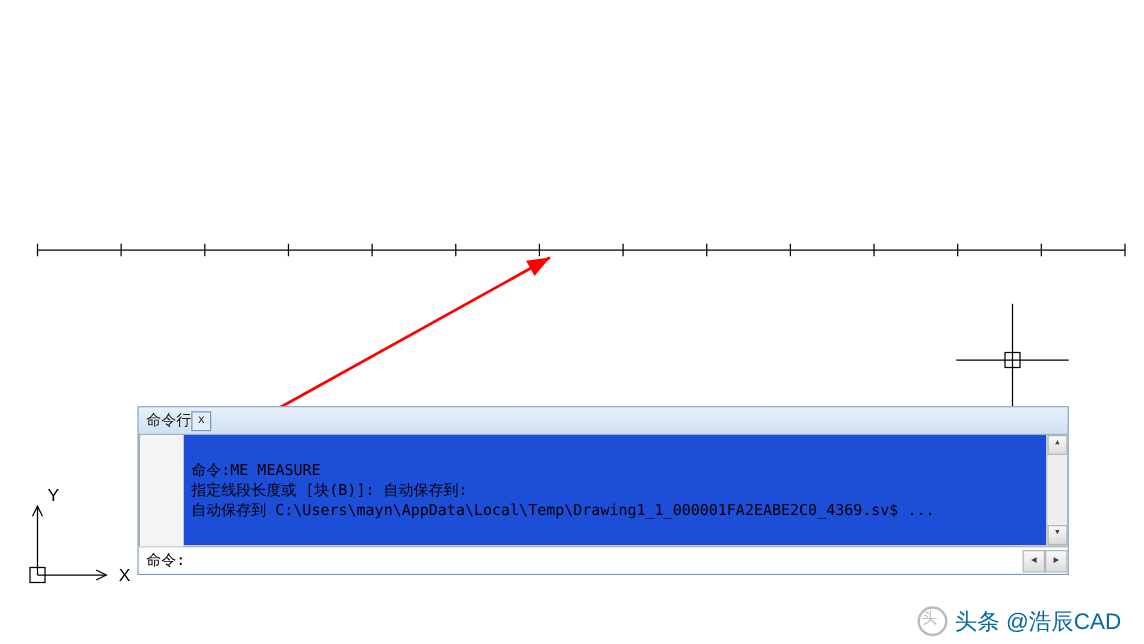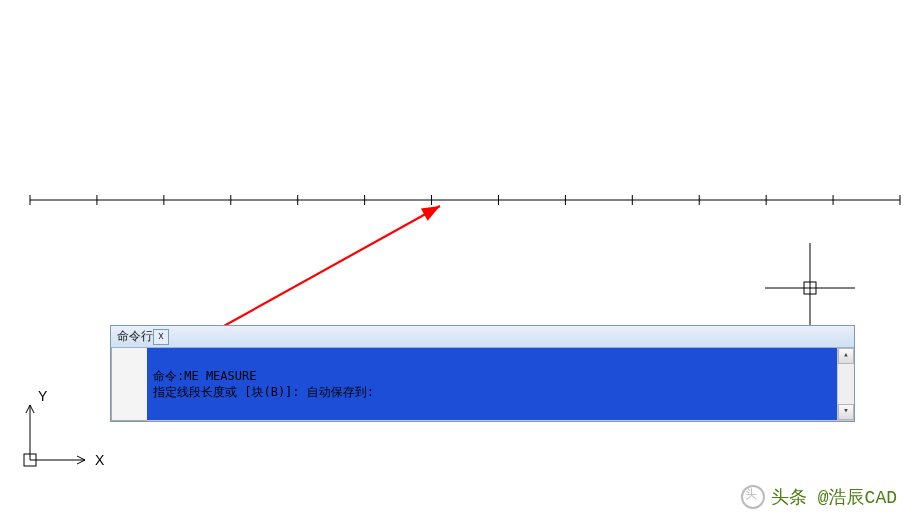--- a/index.html
+++ b/index.html
@@ -117,26 +117,25 @@
     position: absolute;
     border: 2px solid #ff0000;
     pointer-events: none;
   }
 
   
   .watermark {
     position: absolute;
     right: 18px;
     bottom: 6px;
-    color: #4d7c0f;
+    color: #0369a1;
     font-size: 18px;
     display: flex;
     align-items: center;
     gap: 6px;
-    font-family: Liberation Mono, monospace;
   }
   .wm-logo {
     width: 20px; height: 20px;
     border: 2px solid #bbb;
     border-radius: 50%;
     position: relative;
     display:inline-block;
   }
   .wm-logo:before {
     content:"头";
@@ -194,23 +193,32 @@
 <div class="red-box" id="red-box" style="left: 112px; top: 342px; width: 275px; height: 54px;"></div>
 
 <div class="cmd-panel">
   <div class="cmd-title">
     <span>命令行</span>
     <span class="cmd-close">x</span>
   </div>
   <div class="cmd-history">
     <div>命令:ME MEASURE</div>
     <div>指定线段长度或 [块(B)]: 自动保存到:</div>
+    <div>自动保存到 C:\Users\mayn\AppData\Local\Temp\Drawing1_1_000001FA2EABE2C0_4369.sv$ ...</div>
     <div class="cmd-scrollbar">
       <div class="cmd-scroll-btn up">▴</div>
       <div class="cmd-scroll-btn down">▾</div>
     </div>
   </div>
+  <div class="cmd-input-row">
+    <span class="cmd-prompt">命令:</span>
+    <input class="cmd-input" type="text" value="" style="">
+    <div class="cmd-hscroll">
+      <div class="hscroll-btn">◂</div>
+      <div class="hscroll-btn">▸</div>
+    </div>
+  </div>
 </div>
 
 <div class="watermark">
   <span class="wm-logo"></span>
   <span>头条 @浩辰CAD</span>
 </div>
 
 </body></html>

